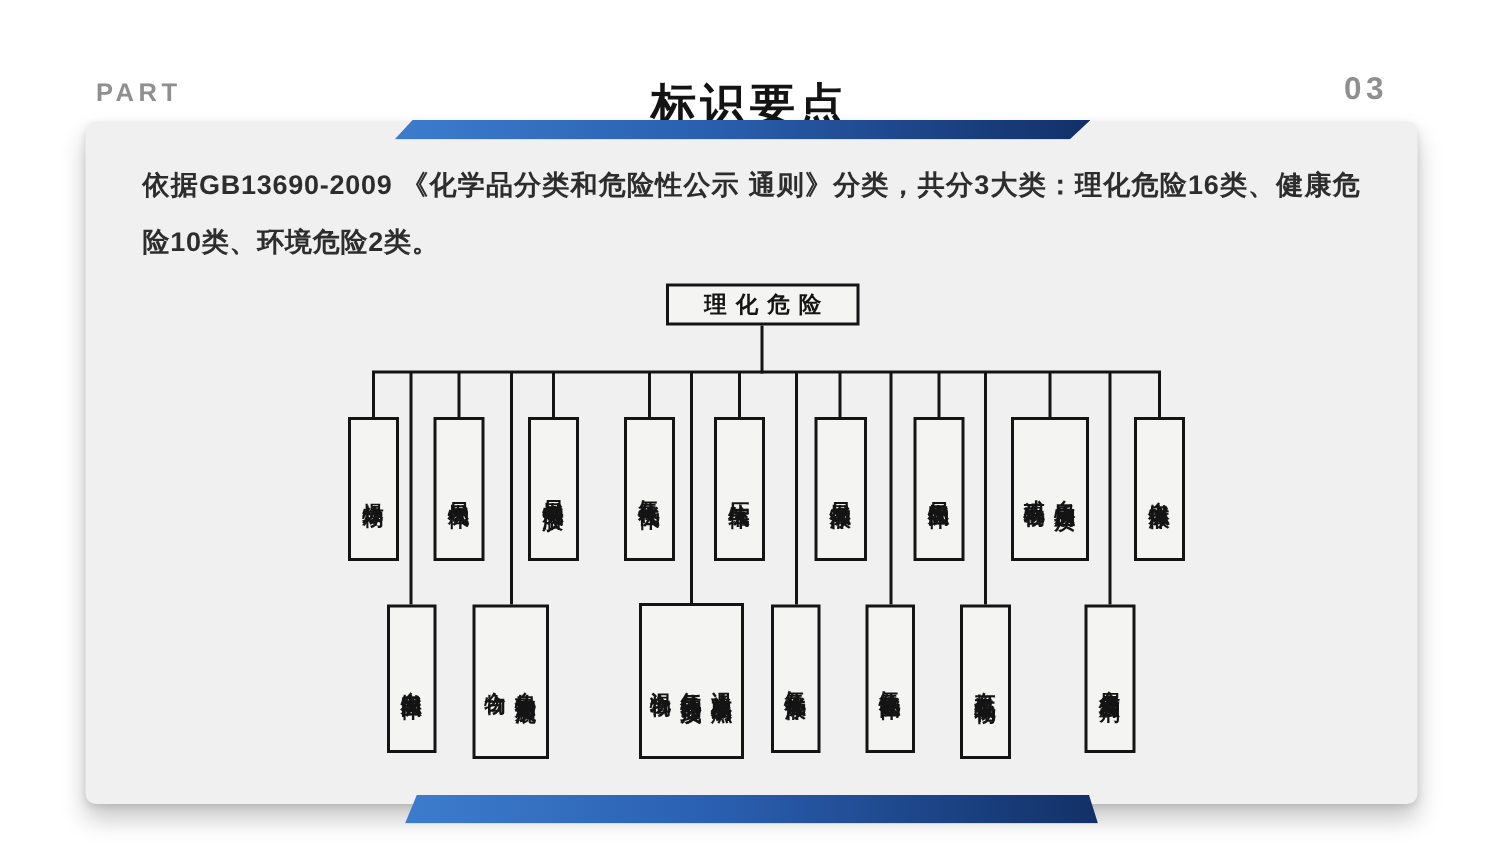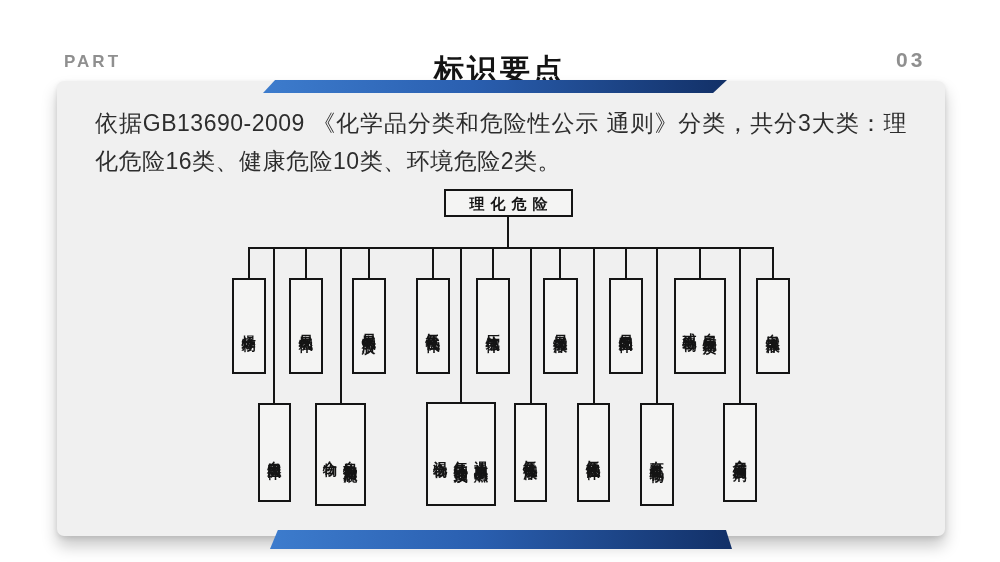--- a/index.html
+++ b/index.html
@@ -32,21 +32,21 @@
     left:263px;top:80px;width:464px;height:13px;
     clip-path:polygon(2.6% 0,100% 0,97% 100%,0 100%);
   }
   .accent-bottom{
     left:270px;top:530px;width:462px;height:19px;
     clip-path:polygon(1.7% 0,98.7% 0,100% 100%,0 100%);
   }
   
   .intro{
     position:absolute;left:95px;top:104px;width:812px;
-    font-size:23px;line-height:38px;font-weight:400;color:#2d2d2d;
+    font-size:18px;line-height:38px;font-weight:700;color:#2d2d2d;
     letter-spacing:0.5px;text-align:justify;
   }
   
   .node{
     position:absolute;border:2px solid #141414;background:#f4f4f3;
     display:flex;align-items:center;justify-content:center;box-sizing:border-box;
   }
   .node-label{
     font-size:14px;font-weight:bold;color:#141414;letter-spacing:1.5px;line-height:1.45;
   }

